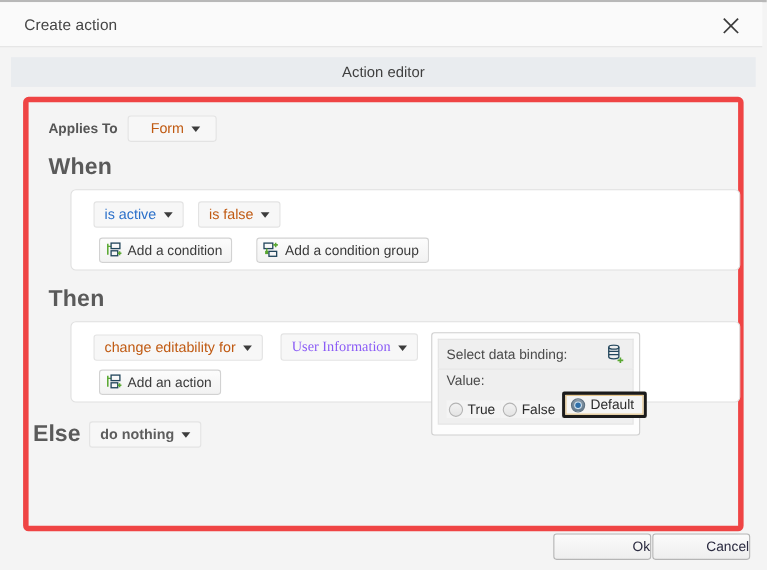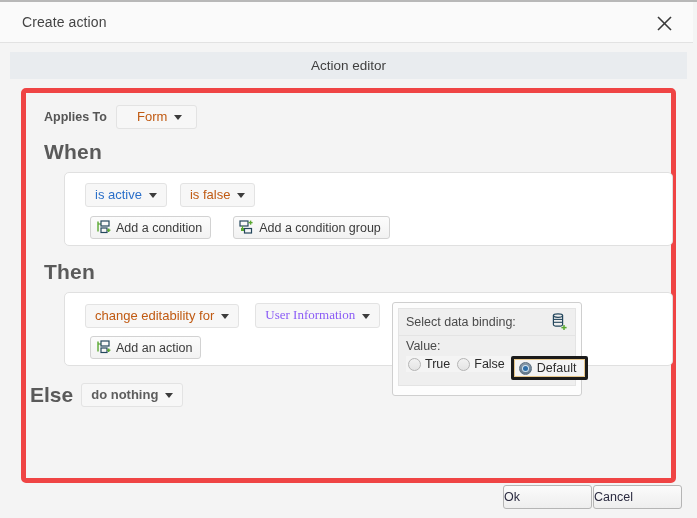--- a/index.html
+++ b/index.html
@@ -157,21 +157,21 @@
   #binding-body {
     position: relative;
     height: 51px;
     background: #efefef;
     border: 1px solid #e4e4e4;
     box-sizing: border-box;
     padding: 3px 7px 0 7px;
   }
   #value-label { font-size: 12.5px; color: #4a4a4a; line-height: 15px; }
   .radio-row {
-    display: flex; align-items: flex-start; margin-top: 2px;
+    display: flex; align-items: flex-end; margin-top: 2px;
   }
   .radio-item {
     display: flex; align-items: center; gap: 4px;
     background: #f4f4f4;
     padding: 1px 5px 1px 2px;
     font-size: 12.5px; color: #2c2c2c;
     cursor: pointer;
     white-space: nowrap;
   }
   .radio-dot {
@@ -212,21 +212,21 @@
     position: absolute; left: 0; top: 484px; width: 697px; height: 34px;
   }
   .footer-btn {
     position: absolute; top: 1px;
     width: 89px; height: 24px;
     background: linear-gradient(#fbfbfb, #eeeeee);
     border: 1px solid #b5b5b5;
     border-radius: 3px;
     font-size: 12.5px;
     color: #2b2b40;
-    display: flex; align-items: center; justify-content: flex-start;
+    display: flex; align-items: center; justify-content: flex-end;
     cursor: pointer;
     box-sizing: border-box;
   }
   #ok-button { left: 503px; }
   #cancel-button { left: 593px; }
 </style>
 </head>
 <body>
 
 <div id="titlebar-top-edge"></div>

